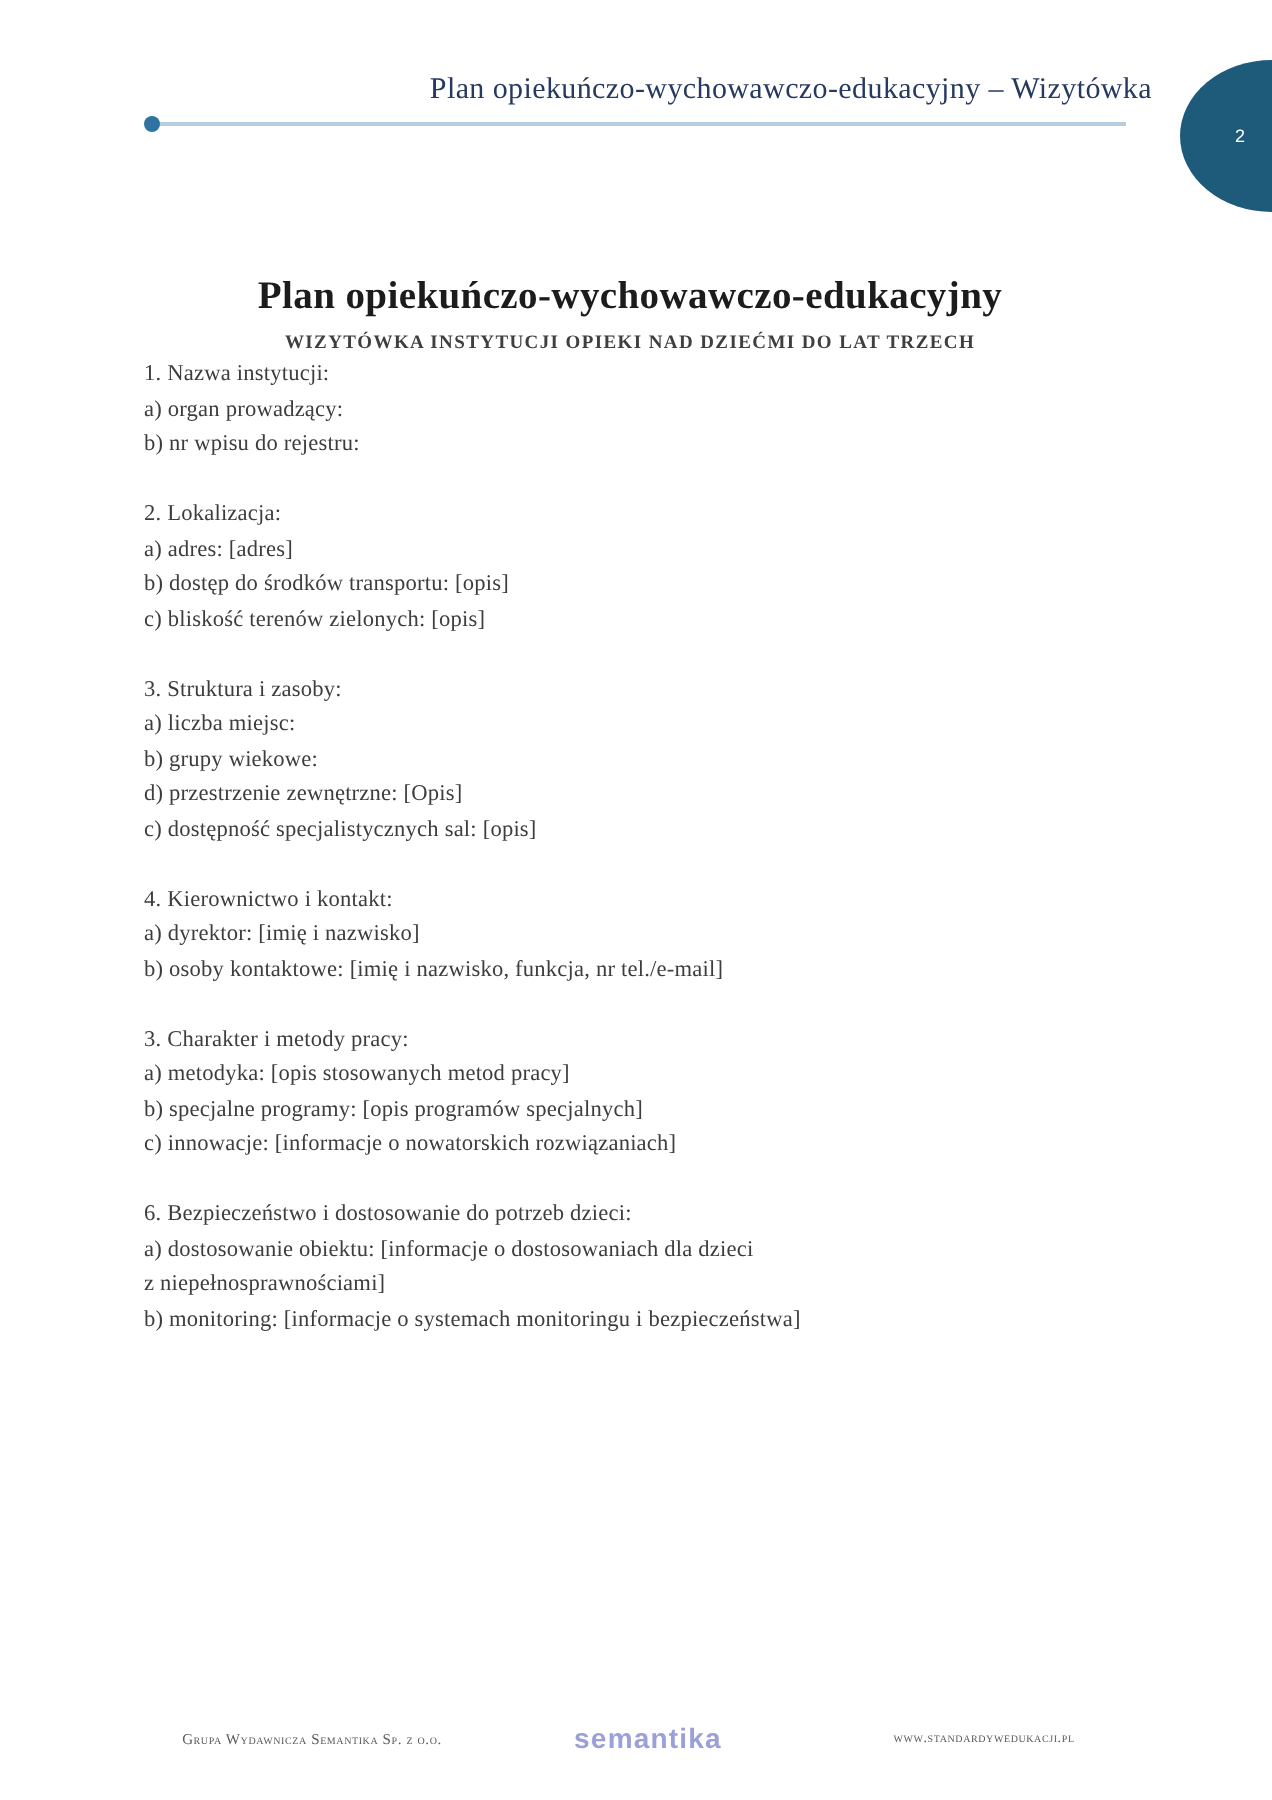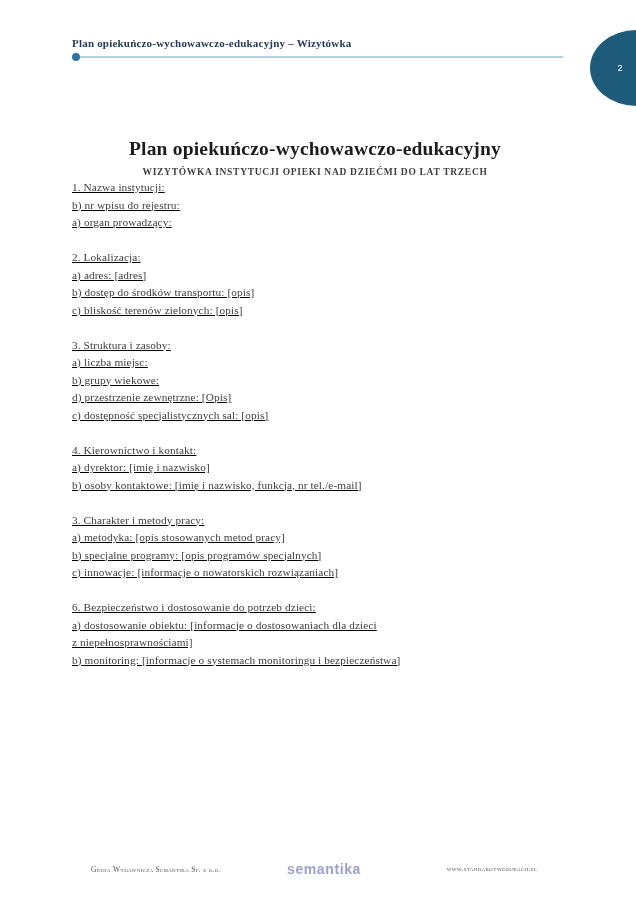--- a/index.html
+++ b/index.html
@@ -14,25 +14,26 @@
     width: 636px; height: 900px;
     background: #ffffff;
   }
 
   
   .running-header {
     position: absolute;
     left: 72px; top: 37px; right: 60px;
   }
   .running-header-title {
-    font-size: 11px;
-    font-weight: bold;
+    font-size: 15px;
+    font-weight: normal;
     color: #26395e;
     letter-spacing: 0.2px;
     margin: 0 0 4px 0;
+    text-align: right;
   }
   .header-rule-wrap { position: relative; height: 8px; }
   .header-rule {
     position: absolute; left: 2px; top: 3px;
     width: 489px; height: 2px;
     background: #b5cfdf;
   }
   .header-dot {
     position: absolute; left: 0px; top: 0px;
     width: 8px; height: 8px;
@@ -78,21 +79,21 @@
     letter-spacing: 0.7px;
   }
 
   
   .doc-body {
     position: absolute;
     left: 72px; right: 64px; top: 177px;
     padding-top: 0;
   }
   .doc-body { top: 179px; }
-  .section { margin: 0 0 17.5px 0; text-decoration: underline; }
+  .section { margin: 0 0 17.5px 0; }
   .section:first-child { margin-top: 0; }
   .line {
     margin: 0;
     font-size: 11.3px;
     line-height: 17.5px;
     color: #3d3d3d;
     letter-spacing: 0.1px;
   }
 
   
@@ -146,22 +147,22 @@
   </div>
 
   <div class="doc-head">
     <h1 class="doc-title">Plan opiekuńczo-wychowawczo-edukacyjny</h1>
     <p class="doc-subtitle">WIZYTÓWKA INSTYTUCJI OPIEKI NAD DZIEĆMI DO LAT TRZECH</p>
   </div>
 
   <div class="doc-body" id="doc-sections">
     <div class="section">
       <p class="line">1. Nazwa instytucji:</p>
-    <p class="line">b) nr wpisu do rejestru:</p>
-        <p class="line">a) organ prowadzący:</p>
+    <p class="line">a) organ prowadzący:</p>
+        <p class="line">b) nr wpisu do rejestru:</p>
       </div>
 
     <div class="section">
       <p class="line">2. Lokalizacja:</p>
     <p class="line">a) adres: [adres]</p>
         <p class="line">b) dostęp do środków transportu: [opis]</p>
         <p class="line">c) bliskość terenów zielonych: [opis]</p>
       </div>
 
     <div class="section">

